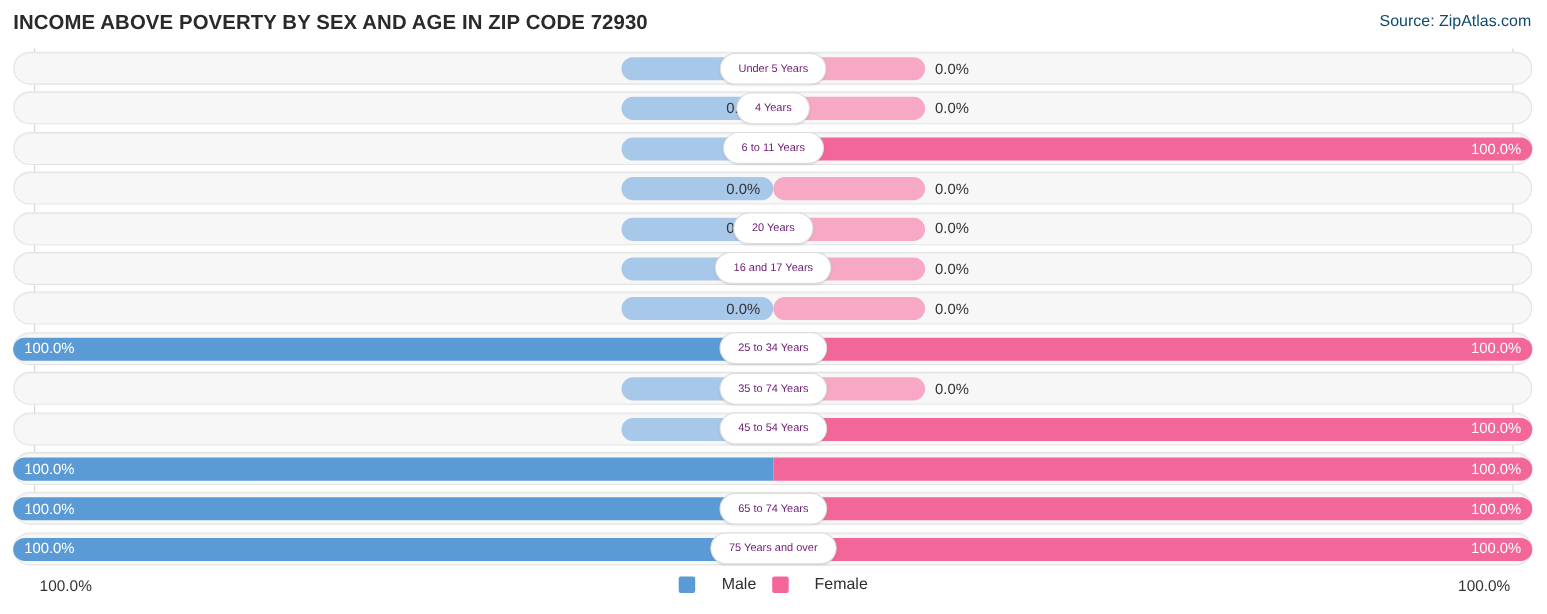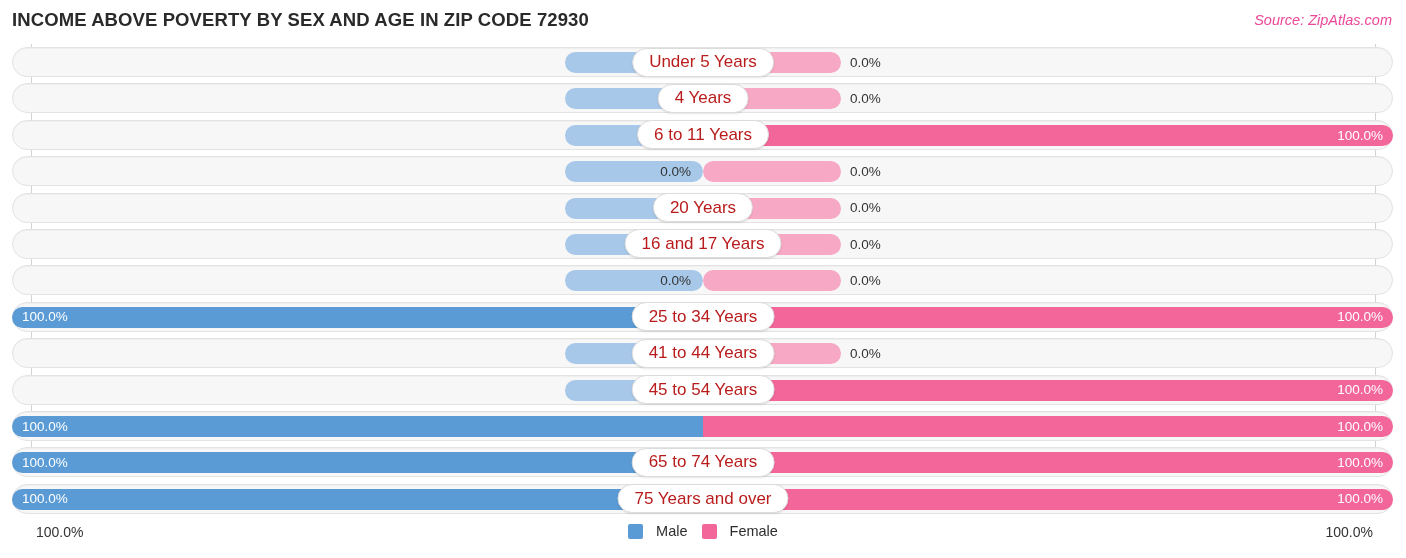--- a/index.html
+++ b/index.html
@@ -28,22 +28,21 @@
     font-size: 18.5px;
     font-weight: 600;
     letter-spacing: 0.1px;
     color: #2a2a2a;
     white-space: nowrap;
   }
   .source {
     position: absolute;
     right: 14px; top: 12px;
     font-size: 14.5px;
-    font-style: italic;
-    color: #ec4899;
+    color: #0c4a6e;
     white-space: nowrap;
   }
 
   
   .plot {
     position: absolute;
     left: 0; top: 44px;
     width: 1406px; height: 474px;
   }
   .axis-line {
@@ -139,22 +138,22 @@
     left: 50%;
     transform: translateX(-50%);
     height: 29px;
     padding: 0 16px;
     border-radius: 15px;
     background: #ffffff;
     border: 1px solid #dcdcdc;
     display: flex;
     align-items: center;
     justify-content: center;
-    font-size: 17px;
-    color: #b91c1c;
+    font-size: 10px;
+    color: #701a75;
     white-space: nowrap;
     box-shadow: 0 1px 2px rgba(0,0,0,0.10);
     z-index: 5;
   }
 
   
   .footer {
     position: absolute;
     left: 0; top: 518px;
     width: 1406px; height: 40px;
@@ -172,21 +171,21 @@
     position: absolute;
     left: 0; right: 0; top: 5px;
     display: flex;
     align-items: center;
     justify-content: center;
     gap: 14px;
   }
   .legend-item {
     display: flex;
     align-items: center;
-    gap: 13px;
+    gap: 24px;
   }
   .swatch {
     width: 15px; height: 15px;
     border-radius: 2px;
     display: block;
   }
   .legend-text {
     font-size: 14.5px;
     color: #2d2d2d;
     white-space: nowrap;
@@ -306,21 +305,21 @@
         <div class="row">
           <div class="track"></div>
           <div class="half half-left">
             <div class="bar bar-left rounded-left" style="width: 138px; background: rgb(168, 200, 234);"></div>
           </div>
           <div class="outlabel outlabel-left">0.0%</div>
           <div class="half half-right">
             <div class="bar bar-right rounded-right" style="width: 138px; background: rgb(247, 168, 196);"></div>
           </div>
           <div class="outlabel outlabel-right" style="left: 850px;">0.0%</div>
-          <div class="pill">41 to 44 Years</div>
+          <div class="pill">35 to 74 Years</div>
         </div>
         <div class="row">
           <div class="track"></div>
           <div class="half half-left">
             <div class="bar bar-left rounded-left" style="width: 138px; background: rgb(168, 200, 234);"></div>
           </div>
           <div class="outlabel outlabel-left">0.0%</div>
           <div class="half half-right">
             <div class="bar bar-right" style="width: 690px; background: rgb(243, 102, 154);">
               <span class="bar-inlabel">100.0%</span>

